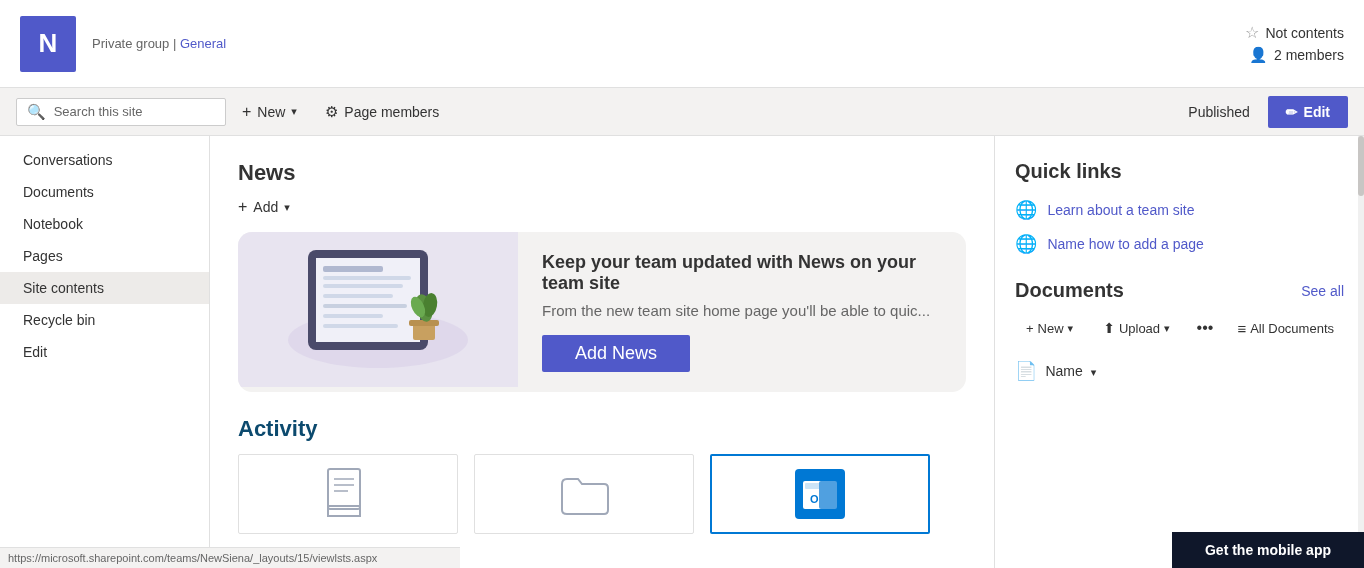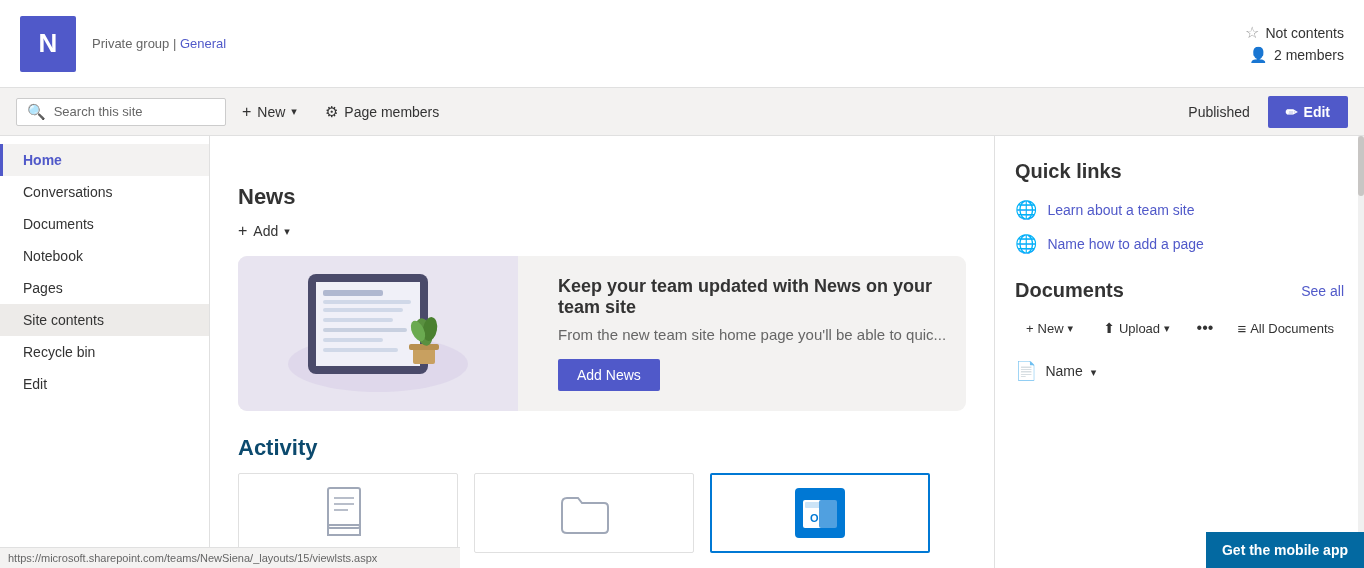--- a/index.html
+++ b/index.html
@@ -129,61 +129,60 @@
     .sidebar-item.hovered {
       background: #edebe9;
     }
 
     
     .content-area {
       flex: 1;
       overflow-y: auto;
       padding: 24px 28px;
       background: #fff;
-      margin-top: 24px;
     }
 
     
     .section-title { font-size: 22px; font-weight: 600; color: #333; margin-bottom: 12px; }
     .add-btn {
       display: flex; align-items: center; gap: 6px;
       font-size: 14px; color: #333; cursor: pointer;
       margin-bottom: 16px;
     }
     .news-card {
       display: flex;
-      gap: 24px;
+      gap: 8px;
       background: #f3f2f1;
-      border-radius: 9px;
+      border-radius: 14px;
       overflow: hidden;
       margin-bottom: 24px;
     }
     .news-image {
       width: 280px; height: 155px;
       background: #e8e4f0;
       flex-shrink: 0;
       display: flex; align-items: center; justify-content: center;
       position: relative;
       overflow: hidden;
     }
     .news-content {
       padding: 20px 16px;
       flex: 1;
       display: flex; flex-direction: column; justify-content: center;
     }
     .news-headline { font-size: 18px; font-weight: 600; color: #333; margin-bottom: 8px; }
     .news-desc { font-size: 15px; color: #666; margin-bottom: 16px; }
     .add-news-btn {
       display: inline-flex; align-items: center;
-      padding: 8px 19px;
+      padding: 8px 33px;
       background: #5059c9;
       color: #fff;
       border: none;
       border-radius: 2px;
-      font-size: 14px;
+      font-size: 18px;
       cursor: pointer;
       width: fit-content;
     }
 
     
     .activity-title { font-size: 22px; font-weight: 600; color: #0c4a6e; margin-bottom: 12px; }
     .activity-cards { display: flex; gap: 16px; }
     .activity-card {
       width: 220px; height: 80px;
       border: 1px solid #e0e0e0;
@@ -257,23 +256,23 @@
     .bottom-bar {
       position: fixed; bottom: 0; left: 0;
       width: 460px;
       background: #f3f2f1;
       padding: 4px 8px;
       font-size: 11px; color: #666;
       border-top: 1px solid #e0e0e0;
     }
     .mobile-btn {
       position: fixed; bottom: 0; right: 0;
-      background: #0369a1;
+      background: #0f172a;
       color: #fff;
-      padding: 10px 16px;
+      padding: 10px 33px;
       font-size: 14px;
       font-weight: 600;
       cursor: pointer;
       border: none;
     }
 
     
     .scrollbar-track {
       position: absolute;
       right: 0; top: 0;
@@ -335,23 +334,20 @@
   </button>
   <button class="edit-btn">
     <span style="font-size:14px;">✏</span>
     <span>Edit</span>
   </button>
 </div>
 
 <div class="main-layout">
 
   <div class="sidebar">
-    <div class="sidebar-item active">
-      <span>Home</span>
-    </div>
     <div class="sidebar-item">
       <span>Conversations</span>
     </div>
     <div class="sidebar-item">
       <span>Documents</span>
     </div>
     <div class="sidebar-item">
       <span>Notebook</span>
     </div>
     <div class="sidebar-item">

